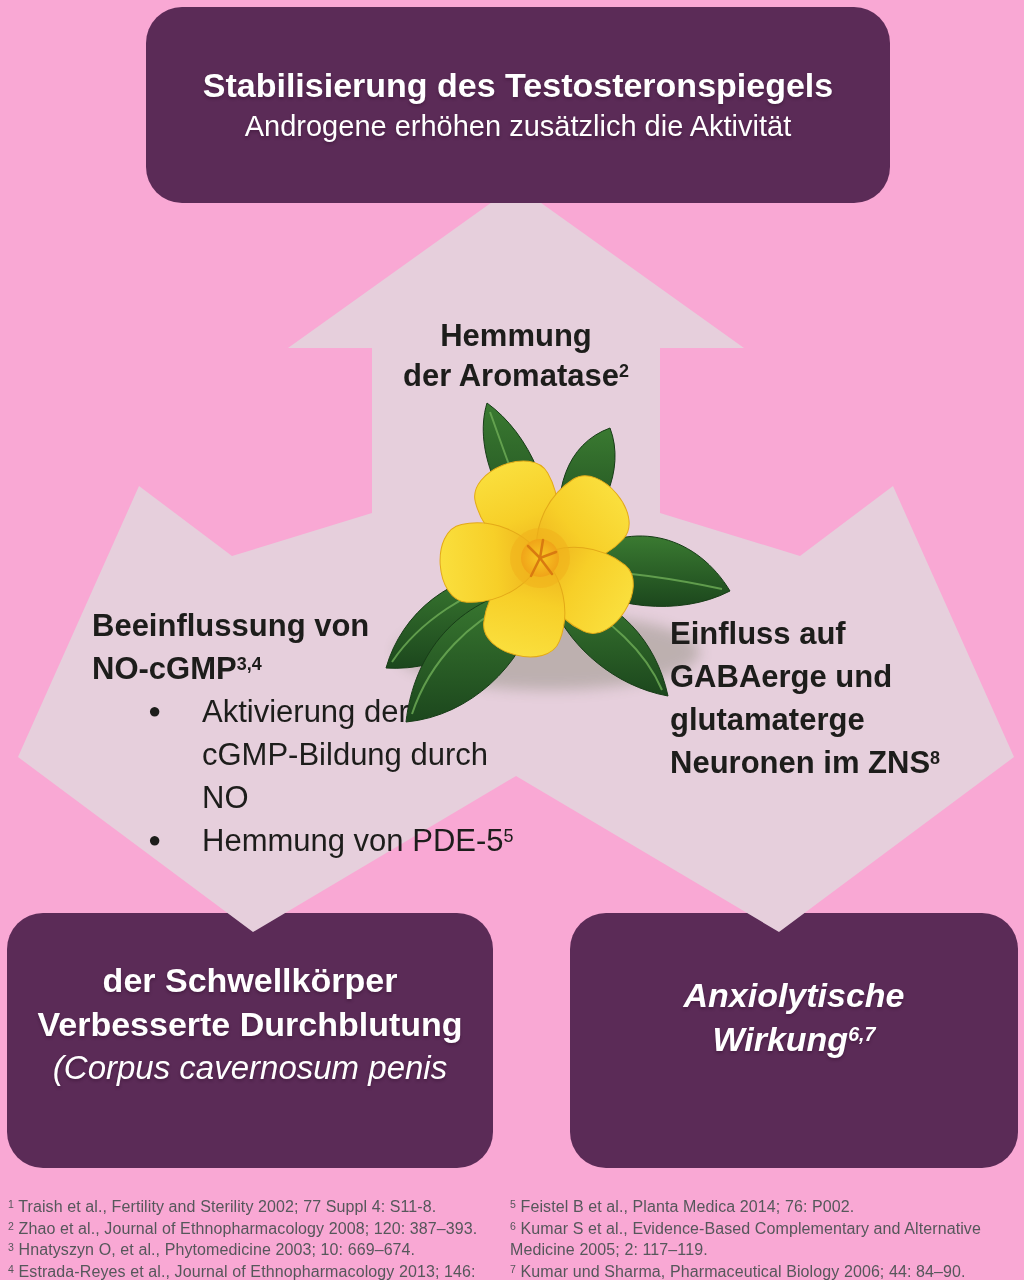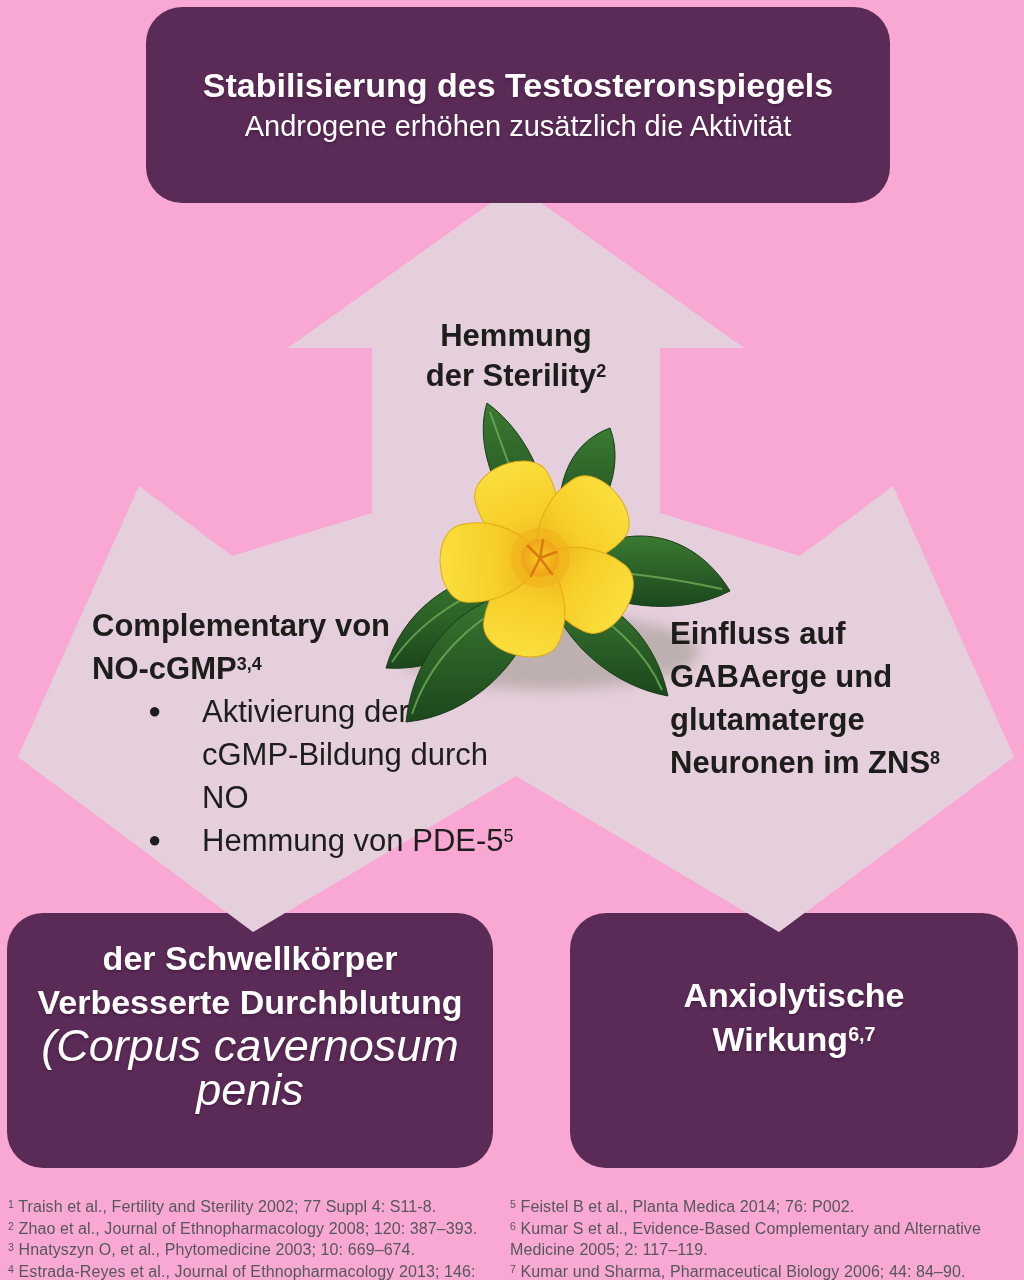--- a/index.html
+++ b/index.html
@@ -13,26 +13,26 @@
 
   
   .pbox {
     position:absolute; background:#5b2b57; color:#ffffff;
     border-radius:36px; display:flex; flex-direction:column;
     justify-content:center; text-align:center; box-sizing:border-box;
     text-shadow:0 2px 3px rgba(40,10,35,0.35);
   }
   .top-box  { left:146px; top:7px;   width:744px; height:196px; z-index:4; }
   .bl-box   { left:7px;   top:913px; width:486px; height:255px; z-index:1; padding-bottom:34px; }
-  .br-box   { left:570px; top:913px; width:448px; height:255px; z-index:1; padding-bottom:48px; }
+  .br-box   { left:570px; top:913px; width:448px; height:255px; z-index:1; padding-bottom:48px;font-style:italic; }
 
   .box-title   { font-weight:bold; font-size:34px; line-height:42px; }
   .box-line    { font-weight:normal; font-size:29px; line-height:41px; }
   .bl-box .box-title, .bl-box .box-line { line-height:44px; }
-  .bl-box .box-line { font-size:45px; }
+  .bl-box .box-line { font-size:33px; }
   .br-box .box-title { line-height:44px; }
   .italic { font-style:italic; }
 
   
   .hemmung-label {
     position:absolute; left:316px; top:284px; width:400px; z-index:3;
     text-align:center; font-weight:bold; font-size:31px; line-height:40px;margin-top:32px;
   }
   .left-block {
     position:absolute; left:92px; top:604px; width:450px; z-index:3;
@@ -129,25 +129,25 @@
     </g>
   </svg>
 
   <div class="pbox top-box">
     <div class="box-title">Stabilisierung des Testosteronspiegels</div>
     <div class="box-line">Androgene erhöhen zusätzlich die Aktivität</div>
   </div>
 
   <div class="hemmung-label">
     <div>Hemmung</div>
-    <div><span>der Sterility</span><sup>2</sup></div>
+    <div><span>der Aromatase</span><sup>2</sup></div>
   </div>
 
   <div class="left-block">
-    <div class="hd">Complementary von</div>
+    <div class="hd">Beeinflussung von</div>
     <div class="hd"><span>NO-cGMP</span><sup>3,4</sup></div>
     <ul>
       <li>
         <span class="dot">●</span>
         <span>Aktivierung der</span><br>
         <span>cGMP-Bildung durch NO</span>
       </li>
       <li>
         <span class="dot">●</span>
         <span>Hemmung von PDE-5</span><sup>5</sup>

